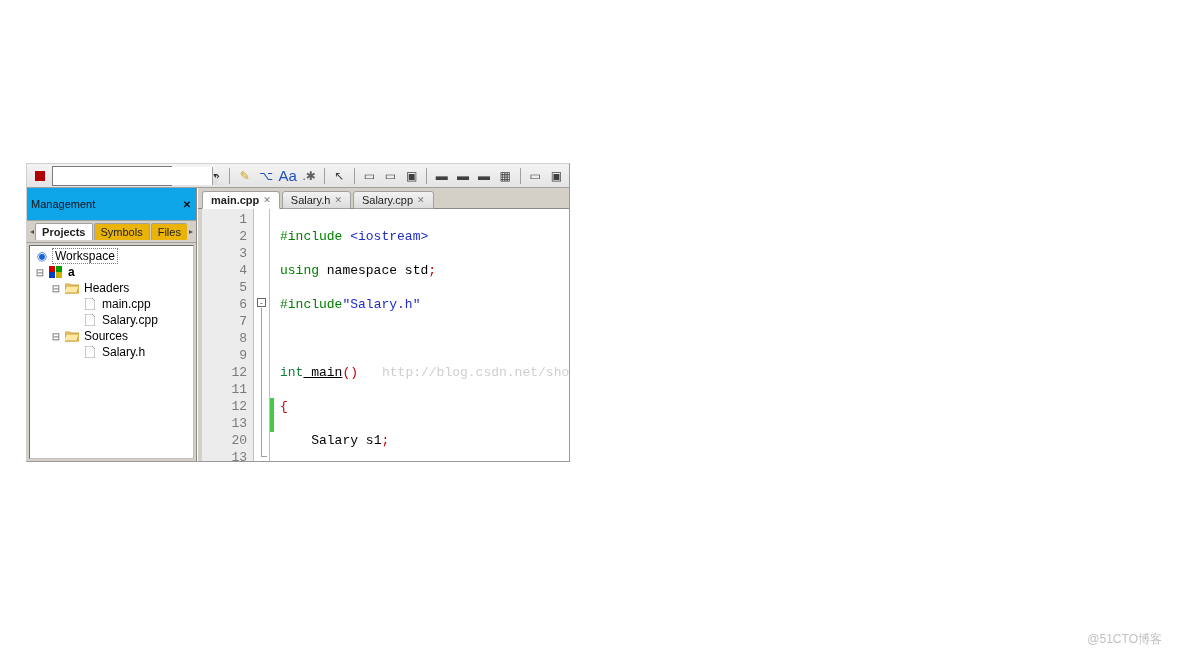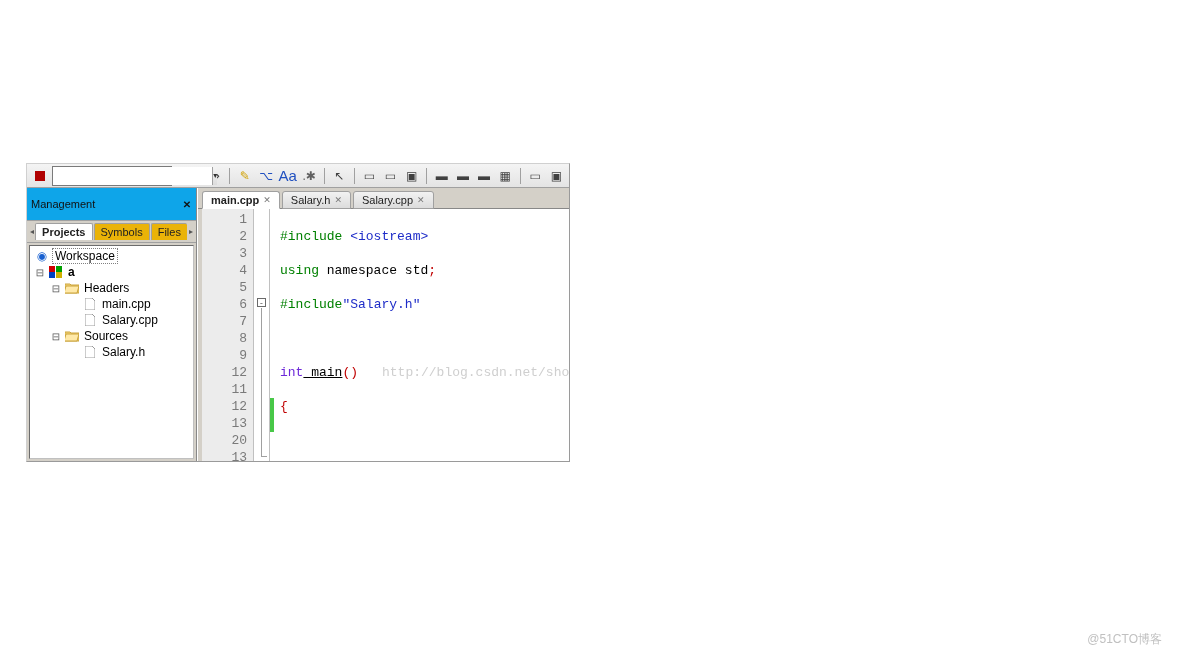--- a/index.html
+++ b/index.html
@@ -123,21 +123,21 @@
   .fold .box { position:absolute; left:3px; width:9px; height:9px; border:1px solid #6a6a6a; background:#fff; font-size:8px; line-height:7px; text-align:center; color:#333; }
   .fold .line { position:absolute; left:7px; width:1px; background:#a0a0a0; }
   .fold .corner { position:absolute; left:7px; width:6px; height:1px; background:#a0a0a0; }
   .mark { width:6px; position:relative; }
   .mark .chg { position:absolute; left:0; width:4px; background:#48c848; }
   .code { flex:1; padding:2px 4px; white-space:pre; }
   .code .row { height:17px; }
   .kw { color:#008000; font-weight:normal; }
   .pre { color:#008000; }
   .str { color:#1e2cc8; }
-  .typ { color:#6d28d9;margin-top:48px; }
+  .typ { color:#15803d;margin-top:48px; }
   .pun { color:#c00000; }
   .fn { color:#000;text-decoration:underline; }
   .ident { color:#000; }
   .watermark {
     position:absolute; top:155px; left:180px; color:#cfcfcf;
     font-family:"Courier New",monospace; font-size:13px; pointer-events:none;
   }
   .bottom-credit {
     position:absolute; right:22px; bottom:18px;
     color:#c0c0c0; font-size:12px;
@@ -306,20 +306,21 @@
         <div class="mark">
           <div class="chg" style="top:189px; height:34px"></div>
         </div>
         <div class="code">
 <div class="row"><span class="pre">#include </span><span class="str">&lt;iostream&gt;</span></div>
 <div class="row"><span class="kw">using</span><span class="ident"> namespace </span><span class="ident">std</span><span class="pun">;</span></div>
 <div class="row"><span class="pre">#include</span><span class="str">"Salary.h"</span></div>
 <div class="row"></div>
 <div class="row"><span class="typ">int</span><span class="fn"> main</span><span class="pun">()</span></div>
 <div class="row"><span class="pun">{</span></div>
+<div class="row">    <span class="ident">Salary s1</span><span class="pun">;</span></div>
 
 
 
 
 
 
 
 
         </div>
         <div class="watermark">http://blog.csdn.net/shope9</div>

